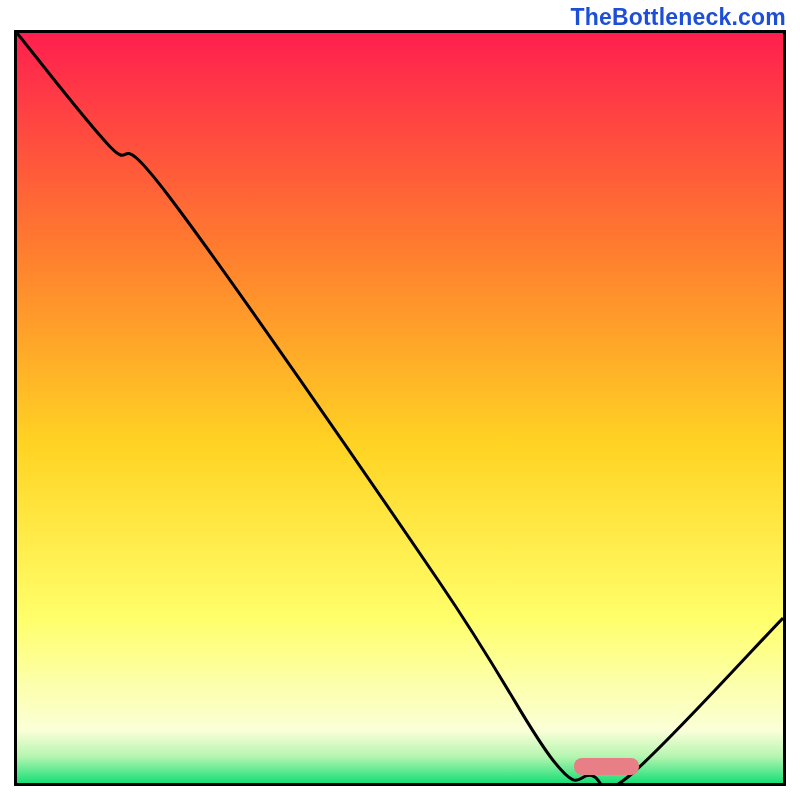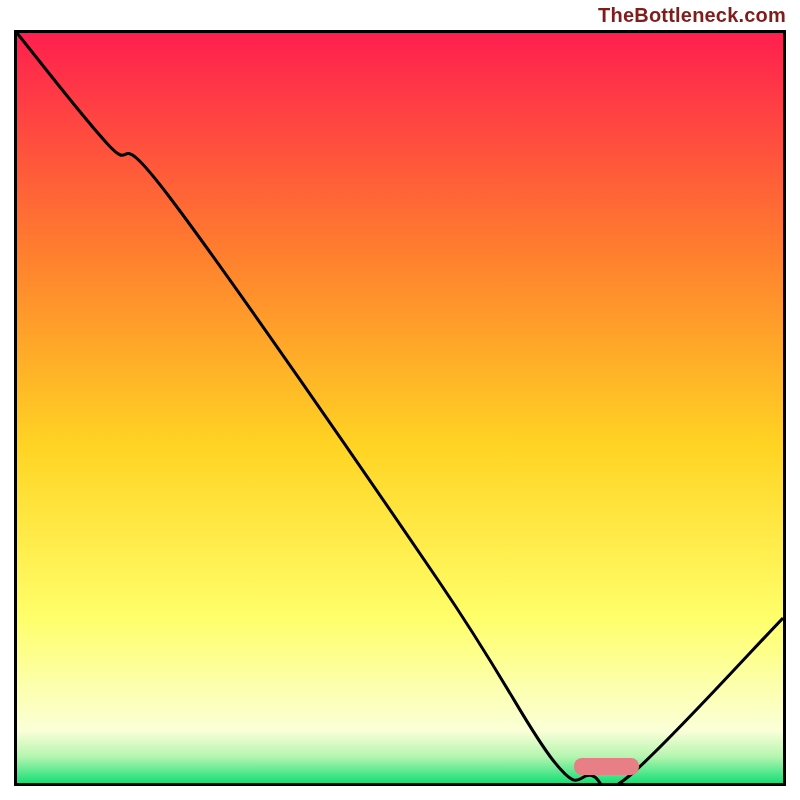--- a/index.html
+++ b/index.html
@@ -31,23 +31,23 @@
     left: 0;
     top: 0;
     width: 100%;
     height: 100%;
   }
   .watermark {
     position: absolute;
     top: 4px;
     right: 14px;
     font-family: Arial, Helvetica, sans-serif;
-    font-size: 20px;
+    font-size: 23px;
     font-weight: bold;
-    color: #7f1d1d;
+    color: #1d4ed8;
     letter-spacing: 0.2px;
   }
   .marker {
     position: absolute;
     background: #e87f86;
     border-radius: 8px;
   }
 </style>
 </head>
 <body>

